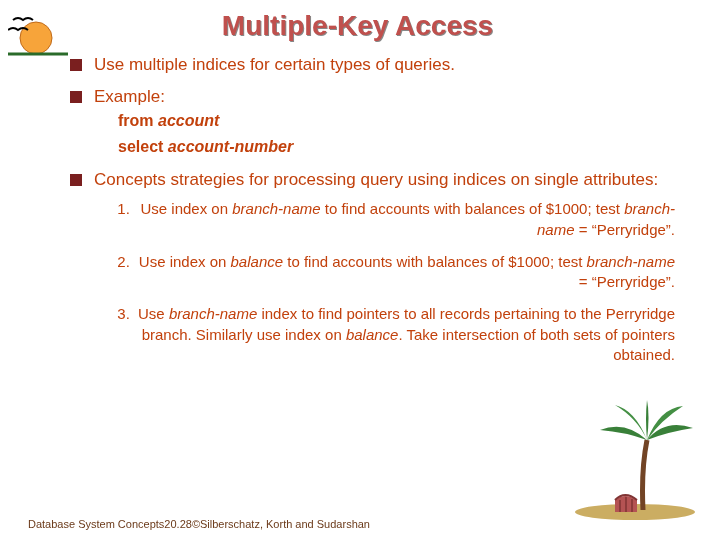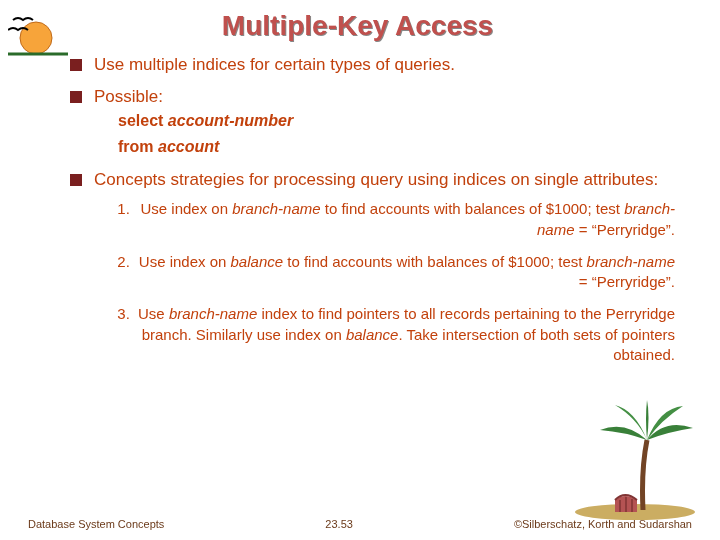--- a/index.html
+++ b/index.html
@@ -79,21 +79,21 @@
   }
   .it { font-style: italic; }
   .footer {
     position: absolute;
     bottom: 10px;
     left: 0;
     width: 720px;
     font-size: 11px;
     color: #6b3a1a;
     display: flex;
-    justify-content: space-between;
+    justify-content: flex-start;
     padding: 0 28px;
     box-sizing: border-box;
   }
   .palm-deco {
     position: absolute;
     right: 10px;
     bottom: 20px;
     width: 140px;
     height: 120px;
     pointer-events: none;
@@ -111,31 +111,31 @@
     <path d="M0 22 Q5 18 10 22 Q15 18 20 22" stroke="#000" stroke-width="2" fill="none"></path>
     <line x1="0" y1="46" x2="60" y2="46" stroke="#2a6b2a" stroke-width="3"></line>
   </svg>
 
   <h1 class="title">Multiple-Key Access</h1>
 
   <div class="content">
     <ul class="main">
       <li>Use multiple indices for certain types of queries.</li>
       <li>
-        <span>Possible:</span>
+        <span>Example:</span>
         <div class="sql-block">
+          <div>
+            <span class="kw">from</span>
+            <span> </span>
+            <span class="id">account</span>
+          </div>
           <div>
             <span class="kw">select</span>
             <span> </span>
             <span class="id">account-number</span>
-          </div>
-          <div>
-            <span class="kw">from</span>
-            <span> </span>
-            <span class="id">account</span>
           </div>
         </div>
       </li>
       <li>
         <span>Concepts strategies for processing query using indices on single attributes:</span>
         <ol class="strategies">
           <li>
             <span>Use index on </span><span class="it">branch-name</span><span> to find accounts with balances of $1000; test </span><span class="it">branch-name</span><span> = “Perryridge”.</span>
           </li>
           <li>
@@ -159,17 +159,17 @@
     <path d="M82 40 Q85 15 82 0 Q80 18 82 40" fill="#2f7a2f"></path>
     <path d="M50 100 Q60 92 72 100 L72 112 L50 112 Z" fill="#b04a4a"></path>
     <path d="M50 100 Q60 90 72 100" stroke="#7a2a2a" stroke-width="2" fill="none"></path>
     <line x1="55" y1="100" x2="55" y2="112" stroke="#7a2a2a" stroke-width="1.5"></line>
     <line x1="61" y1="97" x2="61" y2="112" stroke="#7a2a2a" stroke-width="1.5"></line>
     <line x1="67" y1="99" x2="67" y2="112" stroke="#7a2a2a" stroke-width="1.5"></line>
   </svg>
 
   <div class="footer">
     <span>Database System Concepts</span>
-    <span>23.53</span>
+    <span>20.28</span>
     <span>©Silberschatz, Korth and Sudarshan</span>
   </div>
 
 </div>
 
 </body></html>

